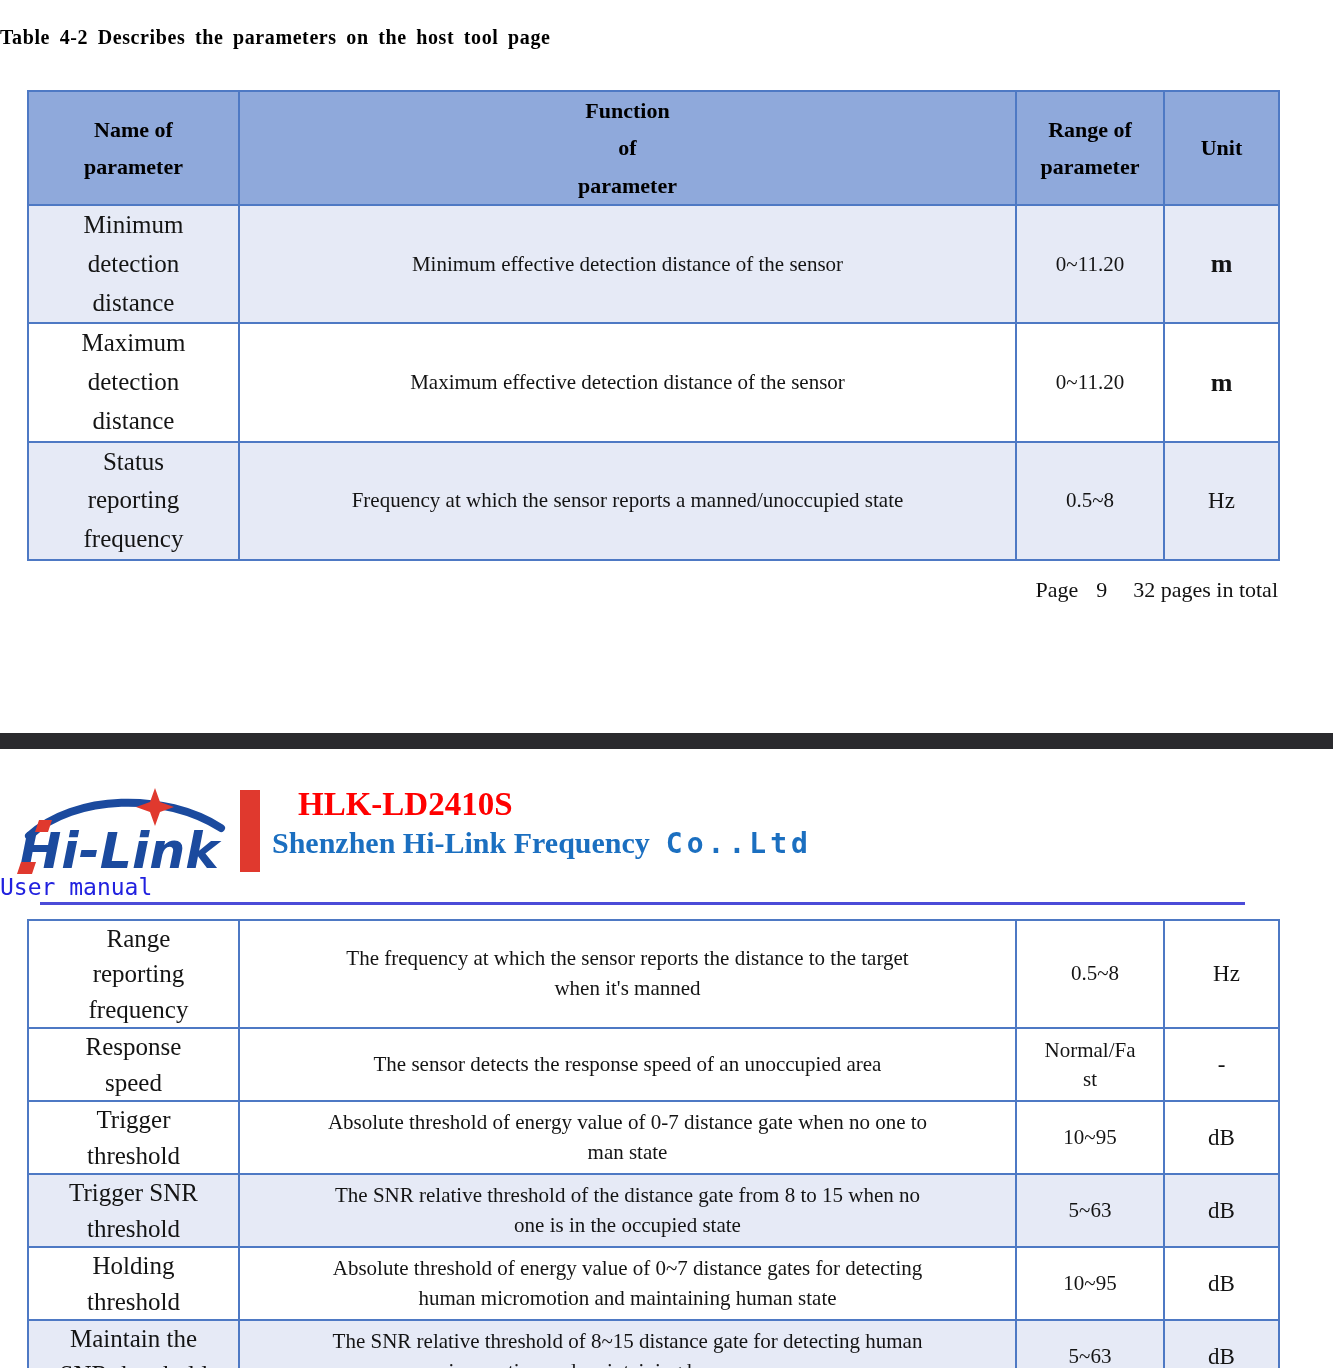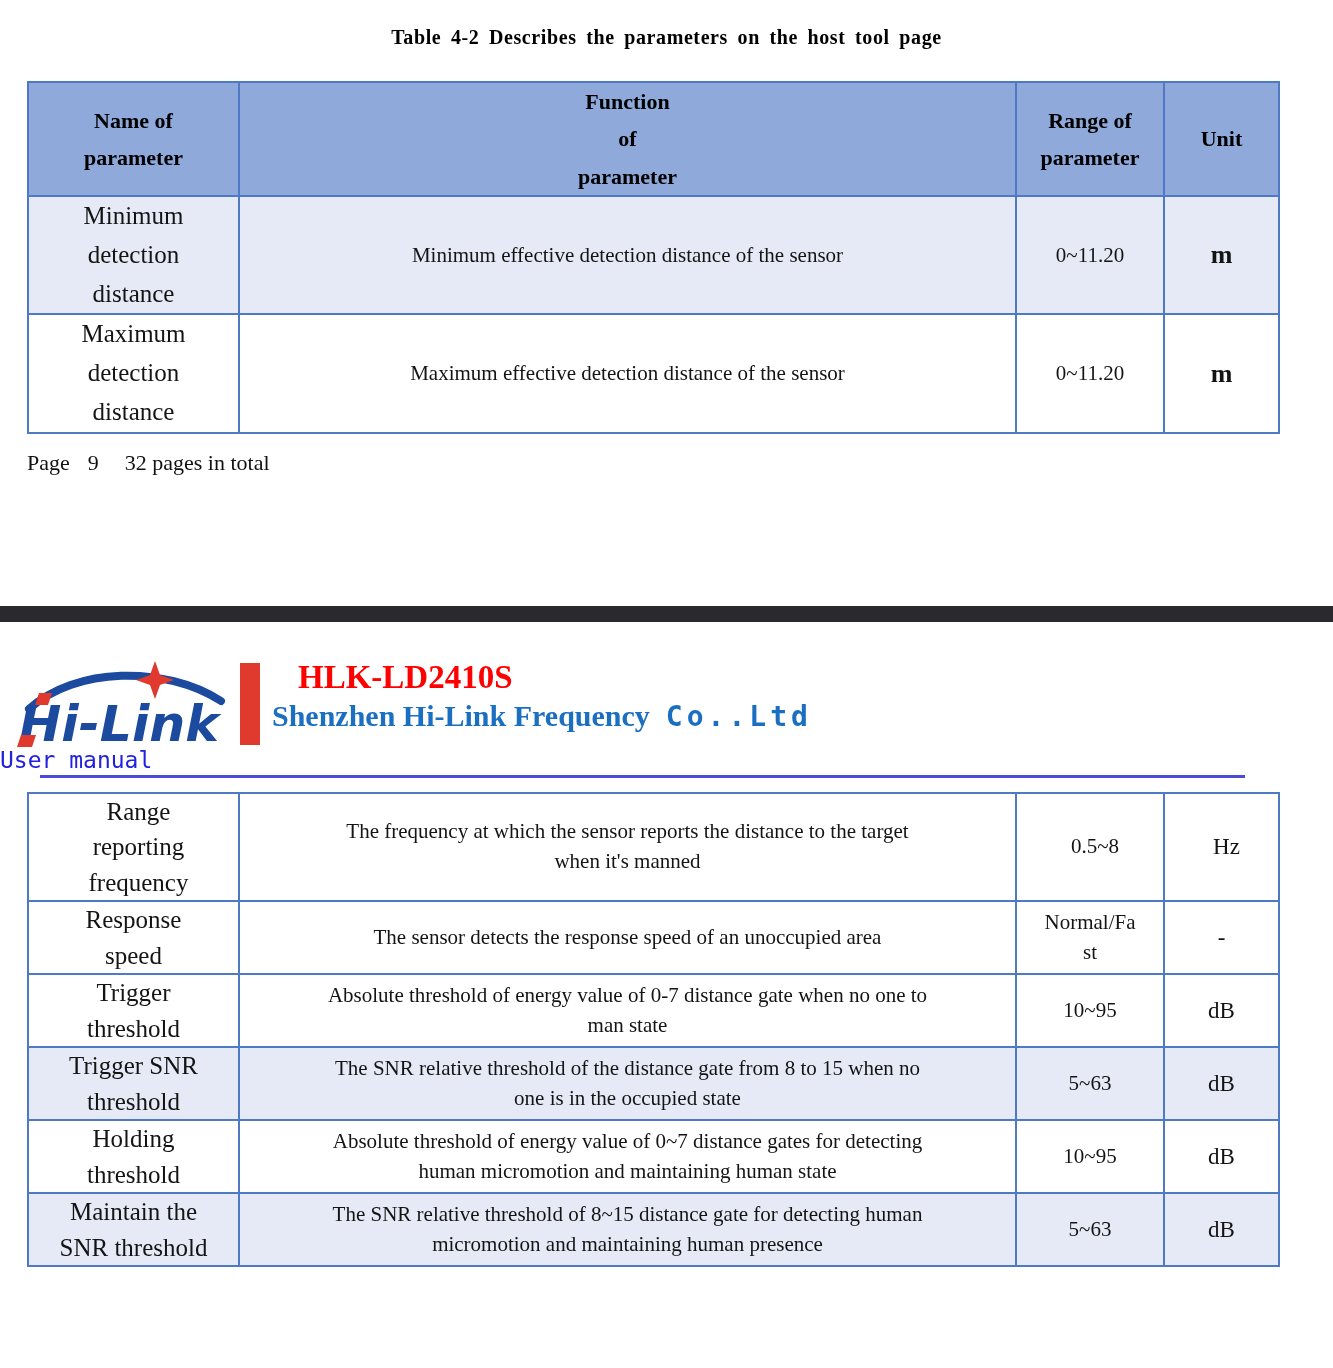--- a/index.html
+++ b/index.html
@@ -1,36 +1,36 @@
 <!DOCTYPE html>
 <html style="--header_bg: #8FA9DB; --band: #E6EAF6; --border: #4E79C4; --bar: #2A2A2E; --accent_red: #E0392E; --product_red: #FF0000; --company_blue: #1B6FC0; --logo_blue: #1B4A9E; --manual_blue: #2121DF; --rule: #4B4BD8;"><head>
 <meta charset="utf-8">
 <style>
   html,body{margin:0;padding:0;background:#fff;}
   .page{width:1333px;height:1368px;background:#ffffff;overflow:hidden;
         font-family:"Liberation Serif",serif;color:#141414;position:relative;}
 
   
-  .doc-title{padding-top:26px;text-align:center;font-weight:bold;font-size:20px;
+  .doc-title{padding-top:26px;font-weight:bold;font-size:20px;
              letter-spacing:.6px;word-spacing:4px;color:#000;}
 
   table.ptable{border-collapse:collapse;table-layout:fixed;width:1251px;margin-left:27px;}
   table.ptable td{border:2px solid var(--border);text-align:center;vertical-align:middle;padding:0;}
-  .t1{margin-top:32px;}
+  .t1{margin-top:41px;}
   .hrow td{background:var(--header_bg);font-weight:bold;font-size:22px;line-height:1.7;height:109px;color:#000;}
   .pre{white-space:pre-line;}
   .c-name{font-size:25px;line-height:1.55;}
   .c-func{font-size:21px;line-height:1.5;padding:0 8px !important;font-family:Liberation Serif, serif;}
   .c-range{font-size:21px;line-height:1.4;}
   .c-unit{font-size:23px;}
   .unit-big{font-size:26px;font-weight:bold;}
   .t1 tr.r td{height:93px;}
   tr.band td{background:var(--band);}
 
-  .pfooter{margin:16px 0 0 27px;width:1251px;text-align:left;font-size:22px;color:#111;}
+  .pfooter{margin:16px 0 0 27px;width:1251px;text-align:right;font-size:22px;color:#111;}
   .pnum{margin:0 26px 0 18px;}
 
   
   .pagebreak-bar{margin-top:130px;width:1333px;height:16px;background:var(--bar);}
 
   
   .hdr2{margin:37px 0 0 15px;display:flex;align-items:flex-start;height:92px;}
   .logo{flex:0 0 auto;}
   .redbar{width:20px;height:82px;background:var(--accent_red);margin:4px 0 0 10px;}
   .titles{padding-top:0;}
@@ -88,20 +88,28 @@
         <td class="c-range"><span>0~11.20</span></td>
         <td class="c-unit unit-big"><span>m</span></td>
       </tr>
       <tr class="r">
         <td class="c-name"><span class="pre">Maximum
 detection
 distance</span></td>
         <td class="c-func"><span class="pre">Maximum effective detection distance of the sensor</span></td>
         <td class="c-range"><span>0~11.20</span></td>
         <td class="c-unit unit-big"><span>m</span></td>
+      </tr>
+      <tr class="r band">
+        <td class="c-name"><span class="pre">Status
+reporting
+frequency</span></td>
+        <td class="c-func"><span class="pre">Frequency at which the sensor reports a manned/unoccupied state</span></td>
+        <td class="c-range"><span>0.5~8</span></td>
+        <td class="c-unit"><span>Hz</span></td>
       </tr>
     </tbody>
   </table>
 
   <div class="pfooter">
     <span>Page</span><span class="pnum">9</span><span>32 pages in total</span>
   </div>
 
   <div class="pagebreak-bar"></div>
 

